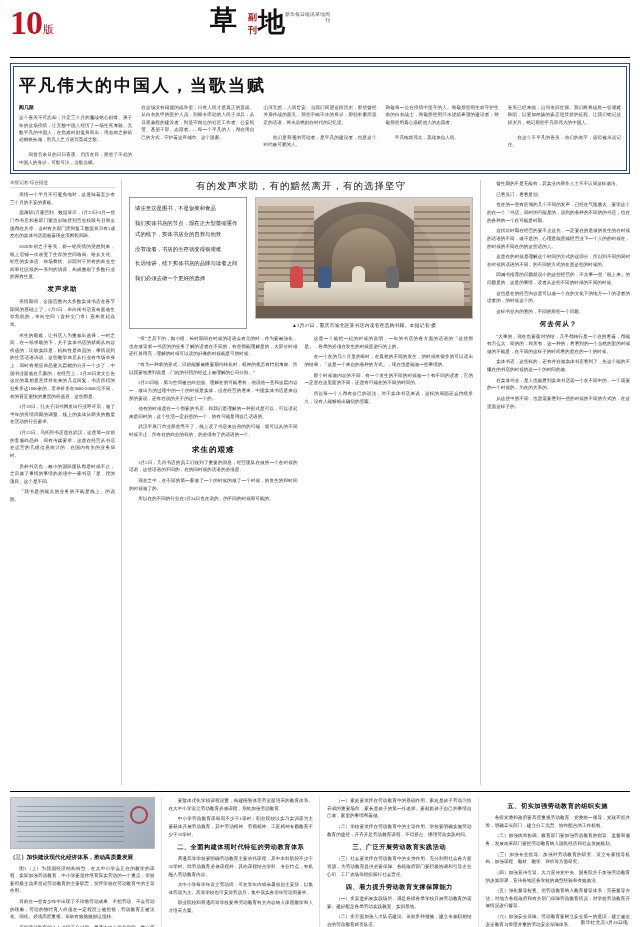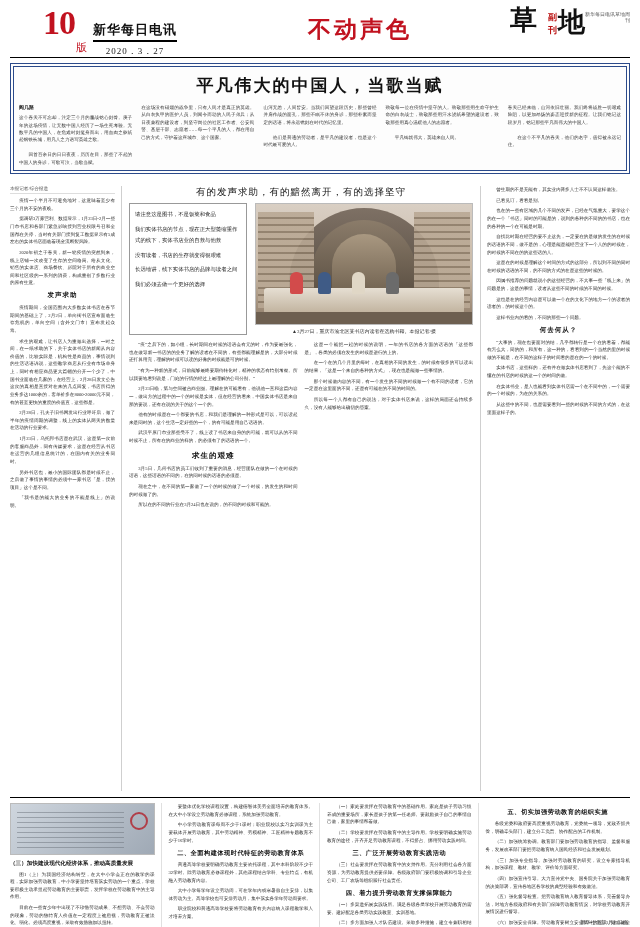--- a/index.html
+++ b/index.html
@@ -27,21 +27,20 @@
     height: 52px;
     position: relative;
     border-bottom: 1px solid #000;
     padding-bottom: 2px;
   }
   .mh-left {
     display: flex;
     align-items: baseline;
     width: 200px;
     flex: 0 0 200px;
-    justify-content: center;
   }
   .page-num {
     font-family: "Liberation Serif", serif;
     font-size: 34px;
     font-weight: bold;
     color: #c1121f;
     line-height: 1;
     letter-spacing: -1px;
   }
   .page-num-suffix {
@@ -126,21 +125,21 @@
     background: #fdfdfd;
     position: relative;
   }
   .topbox:before {
     content:"";
     position:absolute; left:2px; top:2px; right:2px; bottom:2px;
     border:1px solid #2b4a8b;
     pointer-events:none;
   }
   .topbox-title {
-    text-align: center;
+    text-align: left;
     font-size: 17px;
     font-weight: bold;
     letter-spacing: 2px;
     padding: 4px 0 7px 0;
     color: #111;
   }
   .topbox-cols {
     display: flex;
     gap: 9px;
     font-size: 4.6px;
@@ -153,21 +152,21 @@
     font-size: 5px;
     font-weight: bold;
     margin-bottom: 2px;
     color: #111;
   }
 
   
   .main {
     display: flex;
     gap: 7px;
-    margin-top: 12px;
+    margin-top: 6px;
     height: 605px;
   }
   .col-left {
     width: 112px;
     flex: 0 0 112px;
     border-right: 1px solid #cfcfcf;
     padding-right: 6px;
   }
   .col-mid {
     flex: 1;
@@ -374,27 +373,20 @@
 </style>
 </head>
 <body>
 
 <div class="page">
 
   <div class="masthead">
     <div class="mh-left">
       <span class="page-num">10</span>
       <span class="page-num-suffix">版</span>
-      <span class="mh-left-txt">
-        <span class="paper-name">新华每日电讯</span>
-        <span class="issue-date">2020．3．27</span>
-      </span>
-    </div>
-    <div class="mh-center">
-      <span class="mh-title">不动声色</span>
     </div>
     <div class="mh-right">
       <span class="logo-wrap">
         <span class="mh-logo">草</span>
         <span class="logo-col-r">
           <span class="mh-logo-sub">副刊</span>
           <span class="mh-logo" style="font-size:27px;">地</span>
           <span class="mh-logo-tiny">新华每日电讯草地周刊</span>
         </span>
       </span>

